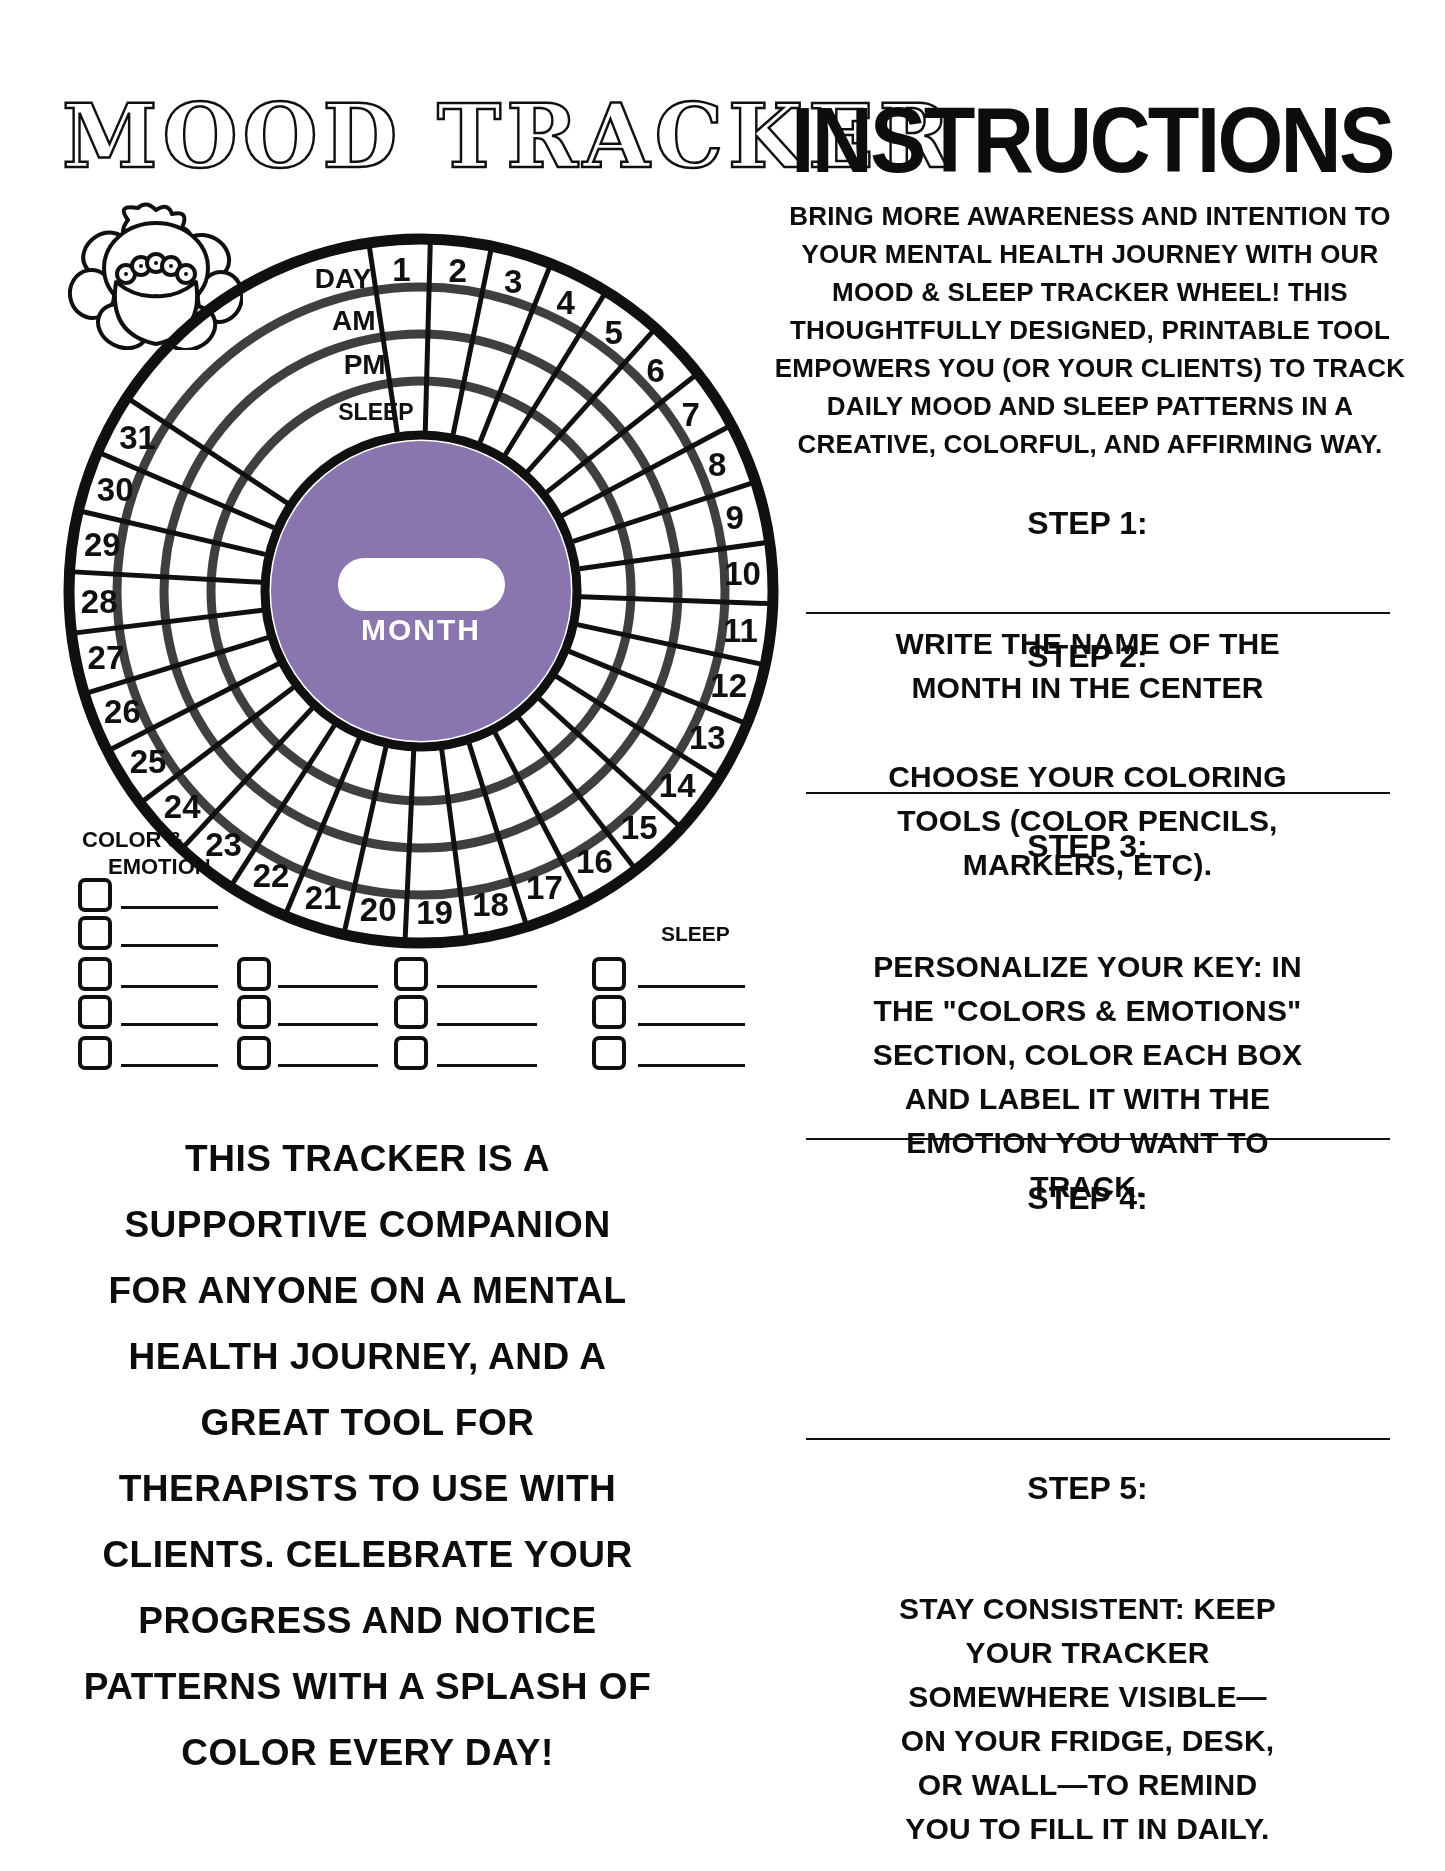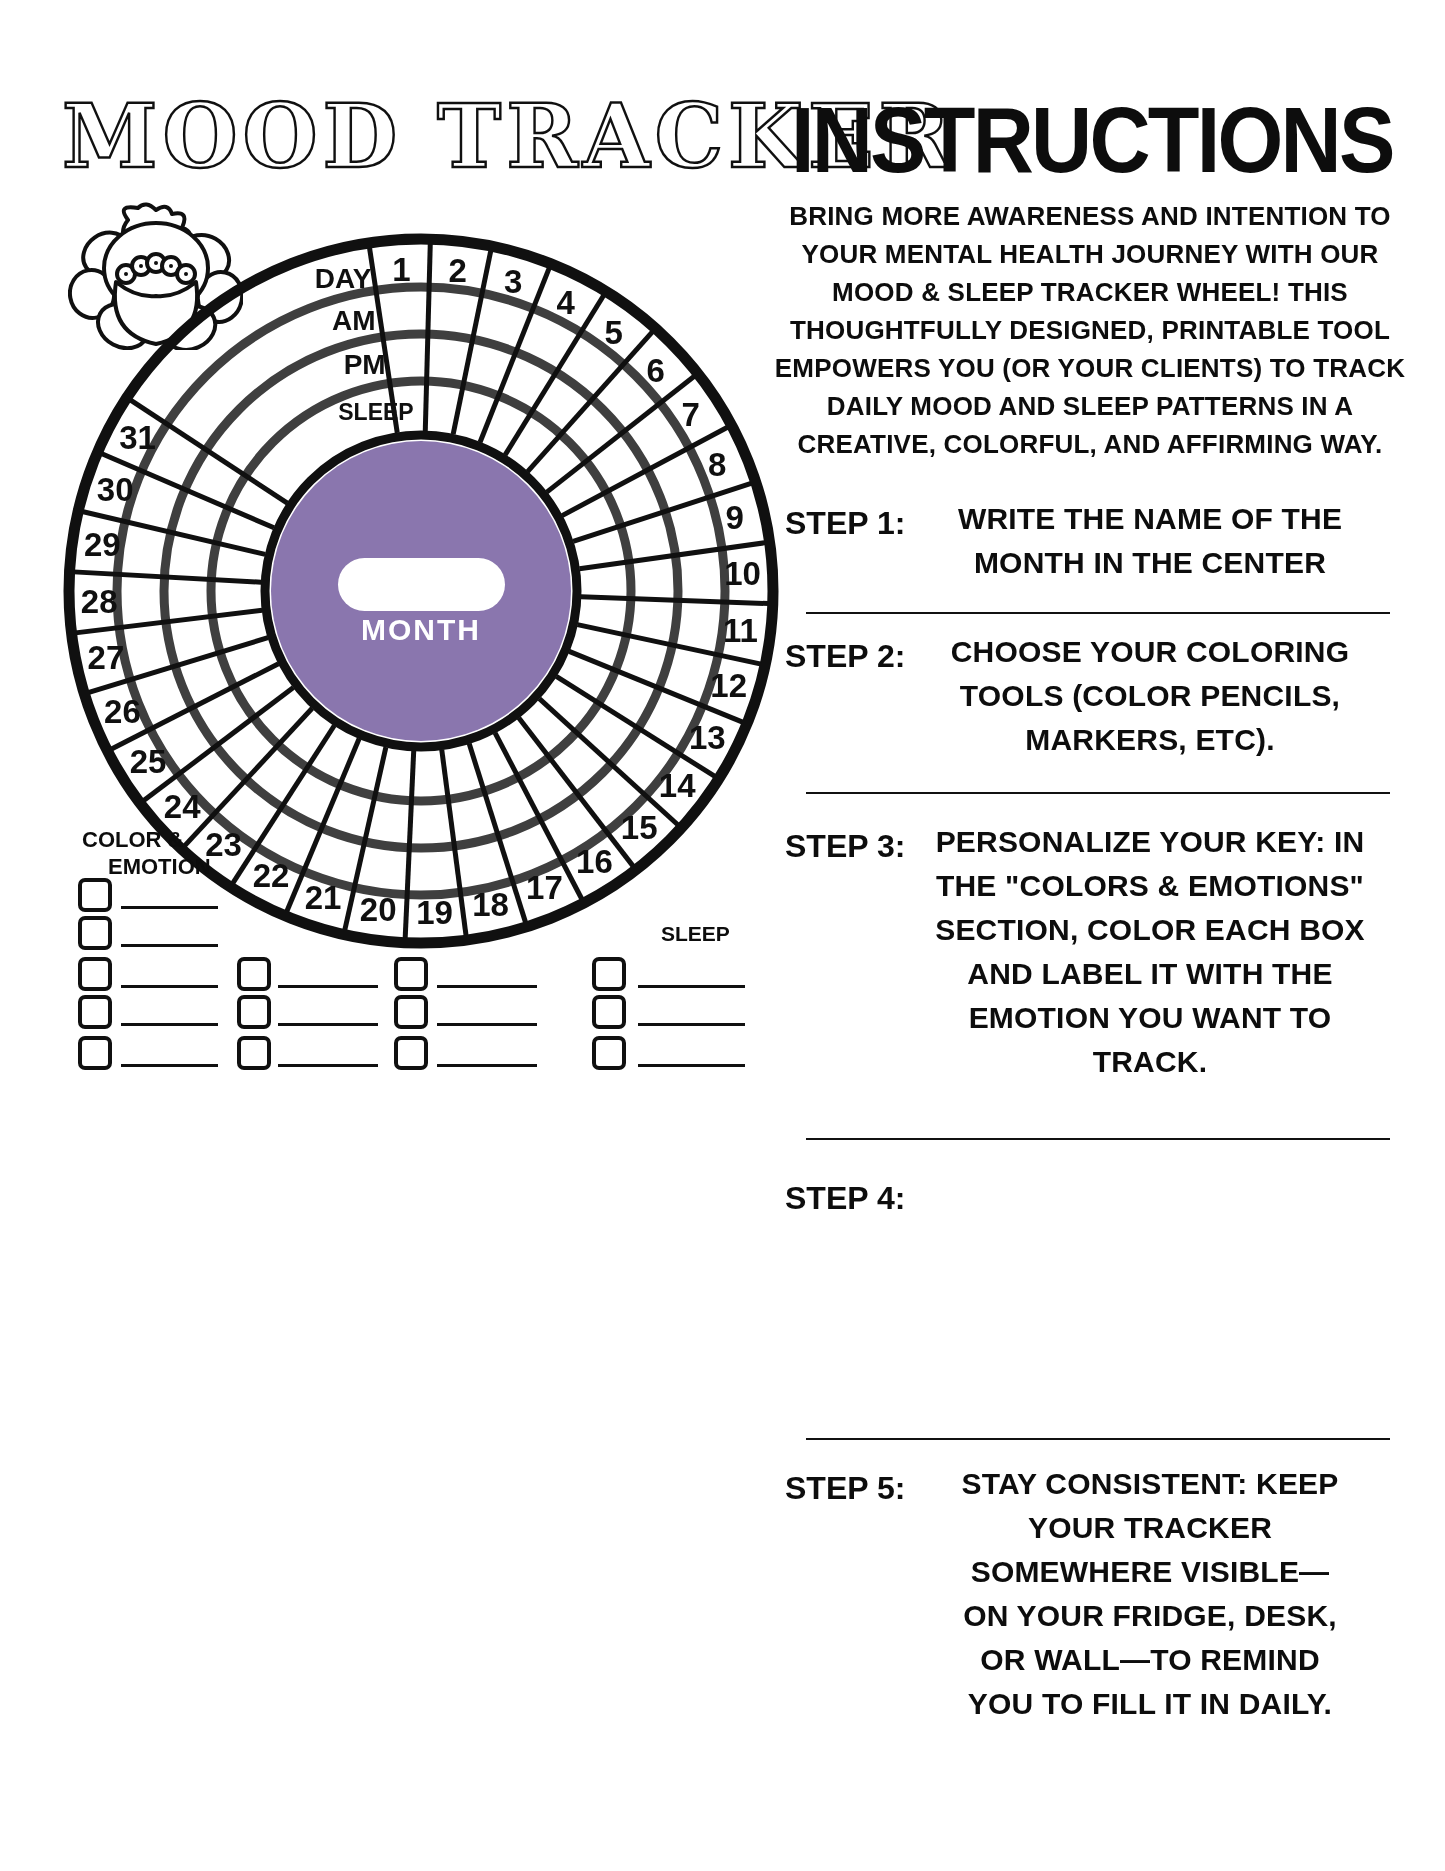--- a/index.html
+++ b/index.html
@@ -34,21 +34,21 @@
   .ins-head{
     position:absolute;left:765px;top:94px;width:650px;text-align:center;
     font-weight:900;font-size:92px;line-height:1;letter-spacing:-3px;
     transform:scaleX(.92);transform-origin:center;white-space:nowrap;
   }
   .ins-intro{
     position:absolute;left:765px;top:197px;width:650px;text-align:center;
     font-weight:bold;font-size:26px;line-height:38px;white-space:pre-line;letter-spacing:.2px;
   }
   .step{
-    position:absolute;left:785px;width:605px;display:flex;align-items:flex-start;
+    position:absolute;left:785px;width:605px;display:flex;align-items:center;flex-direction:column;
   }
   .step .slabel{
     flex:0 0 125px;font-weight:bold;font-size:32px;line-height:52px;white-space:nowrap;
   }
   .step .stext{
     flex:1;text-align:center;font-weight:bold;font-size:30px;line-height:44px;
     white-space:pre-line;letter-spacing:.2px;
   }
   .sep{position:absolute;left:806px;width:584px;height:0;border-top:2px solid #111;}
   .s1{top:497px}.s2{top:630px}.s3{top:820px}.s4{top:1172px}.s5{top:1462px}
@@ -196,20 +196,30 @@
       <div class="kbox" style="left: 394px; top: 1036px;"></div>
       <div class="kline" style="left: 437px; top: 1064px; width: 100px;"></div>
       <div class="kbox" style="left: 592px; top: 957px;"></div>
       <div class="kline" style="left: 638px; top: 985px; width: 107px;"></div>
       <div class="kbox" style="left: 592px; top: 995px;"></div>
       <div class="kline" style="left: 638px; top: 1023px; width: 107px;"></div>
       <div class="kbox" style="left: 592px; top: 1036px;"></div>
       <div class="kline" style="left: 638px; top: 1064px; width: 107px;"></div>
     </div>
 
+  <div class="left-paragraph">THIS TRACKER IS A
+SUPPORTIVE COMPANION
+FOR ANYONE ON A MENTAL
+HEALTH JOURNEY, AND A
+GREAT TOOL FOR
+THERAPISTS TO USE WITH
+CLIENTS. CELEBRATE YOUR
+PROGRESS AND NOTICE
+PATTERNS WITH A SPLASH OF
+COLOR EVERY DAY!</div>
 
   <div class="ins-head">INSTRUCTIONS</div>
   <div class="ins-intro">BRING MORE AWARENESS AND INTENTION TO
 YOUR MENTAL HEALTH JOURNEY WITH OUR
 MOOD &amp; SLEEP TRACKER WHEEL! THIS
 THOUGHTFULLY DESIGNED, PRINTABLE TOOL
 EMPOWERS YOU (OR YOUR CLIENTS) TO TRACK
 DAILY MOOD AND SLEEP PATTERNS IN A
 CREATIVE, COLORFUL, AND AFFIRMING WAY.</div>
 

